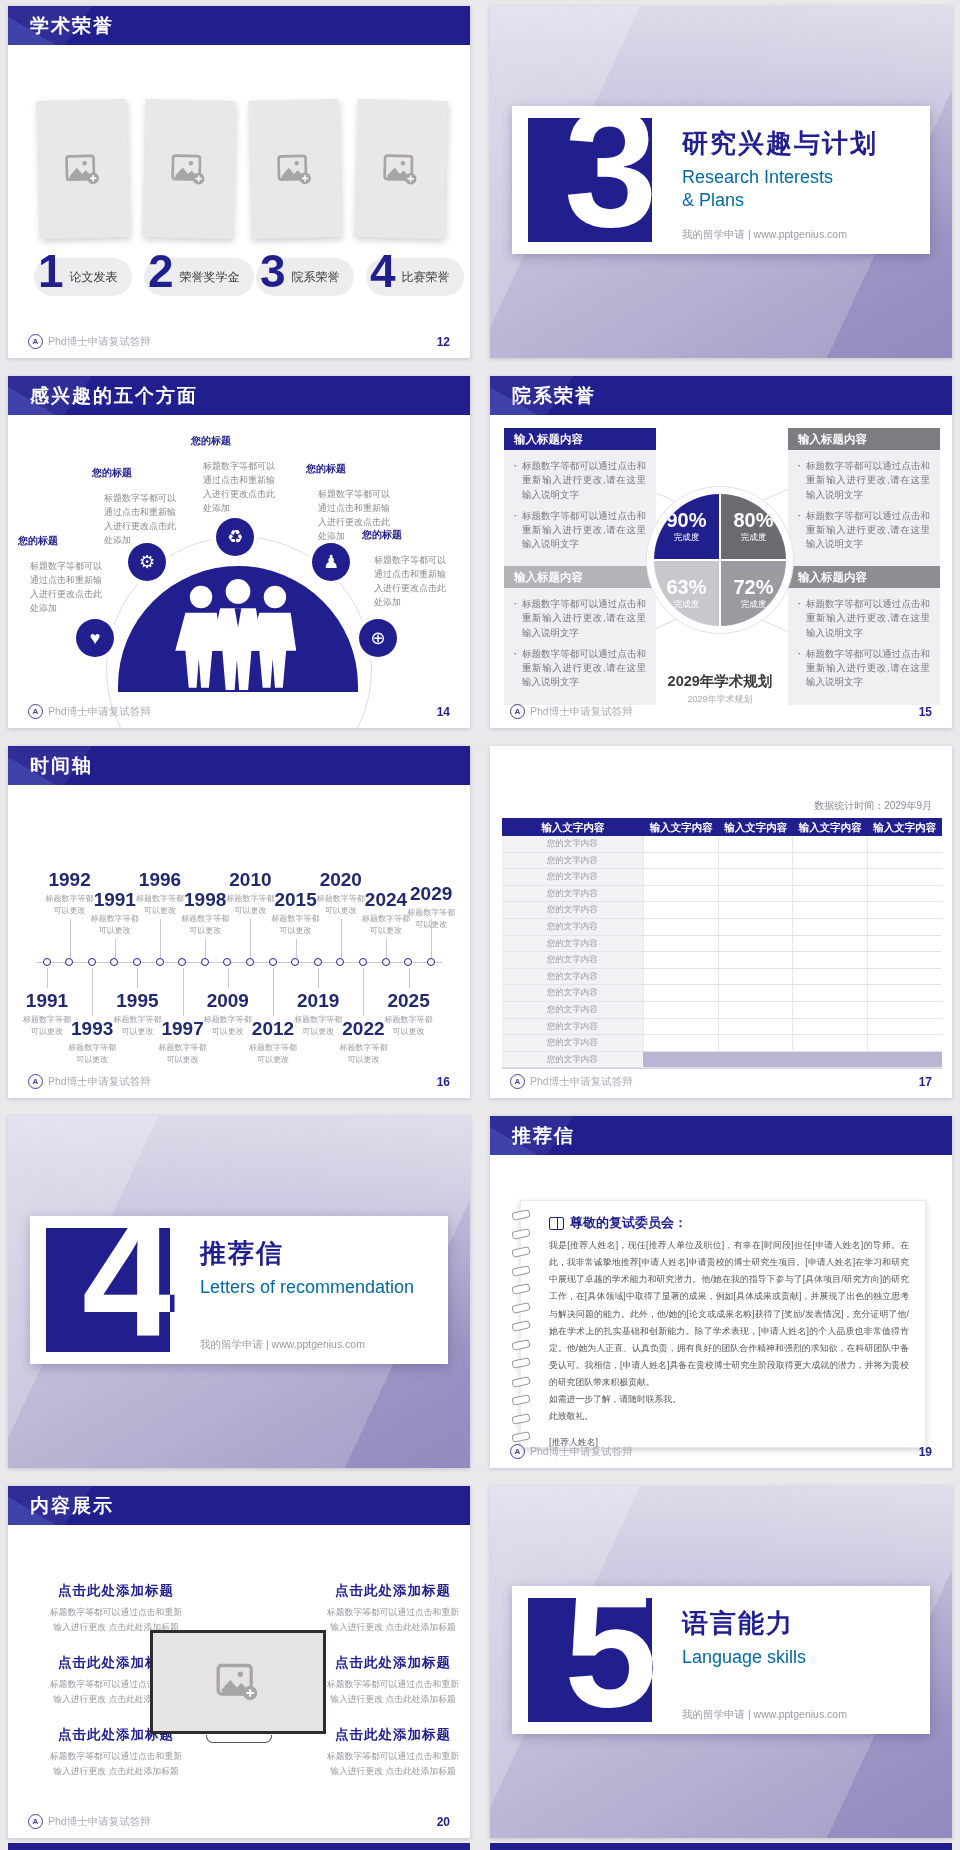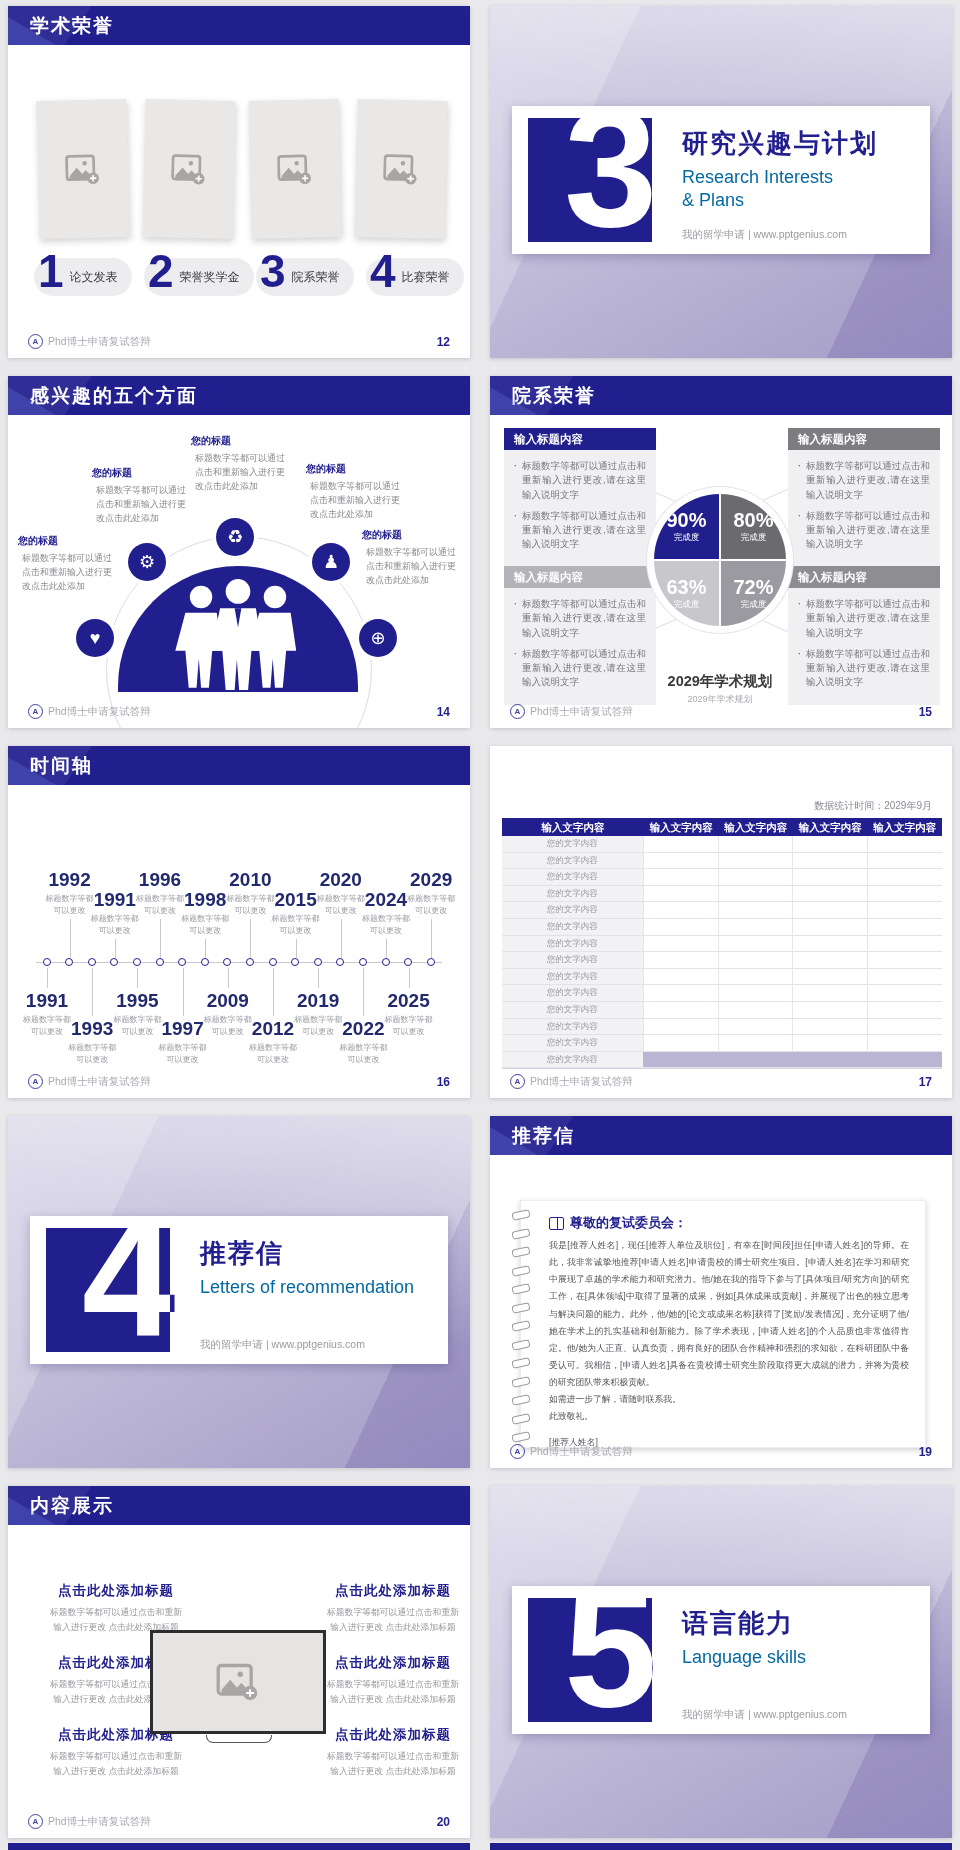--- a/index.html
+++ b/index.html
@@ -60,21 +60,21 @@
   .aring{position:absolute;left:98px;top:160px;width:264px;height:264px;border:1px solid #dcdce4;border-radius:50%}
   .ahalf{position:absolute;left:110px;top:190px;width:240px;height:126px;background:#211f8e;
          border-radius:120px 120px 0 0;overflow:hidden}
   .people{position:absolute;left:50%;transform:translateX(-50%);bottom:2px;width:150px;height:112px}
   .aicon{position:absolute;width:38px;height:38px;border-radius:50%;background:#211f8e;color:#fff;
          display:flex;align-items:center;justify-content:center;font-size:18px;box-shadow:0 0 0 4px #fff}
   .ai-top{left:208px;top:142px}.ai-lu{left:120px;top:167px}.ai-ru{left:304px;top:167px}
   .ai-lb{left:68px;top:243px}.ai-rb{left:351px;top:243px}
   .alabel{position:absolute;width:102px}
   .alabel h5{margin:0 0 4px;font-size:10px;color:#211f8e}
-  .alabel p{margin:4px;font-size:9px;color:#8a8a90;line-height:1.55}
+  .alabel p{margin:12px;font-size:9px;color:#8a8a90;line-height:1.55}
   .al-c{left:183px;top:58px}.al-lu{left:84px;top:90px}.al-ru{left:298px;top:86px}
   .al-lb{left:10px;top:158px}.al-rb{left:354px;top:152px}
   
   .pbox{position:absolute;width:152px}
   .pb-tl{left:14px;top:52px}.pb-tr{left:298px;top:52px}.pb-bl{left:14px;top:190px}.pb-br{left:298px;top:190px}
   .pbox .ph{height:22px;line-height:22px;color:#fff;font-size:11.5px;font-weight:bold;padding-left:10px}
   .pb-tl .ph{background:#211f8e}.pb-tr .ph{background:#7d7d81}.pb-bl .ph{background:#b3b3b8}.pb-br .ph{background:#8d8d92}
   .pbox .pb{background:#f0f0f3;padding:9px 10px 8px 10px}
   .bl{font-size:9.5px;color:#77777d;line-height:1.5;margin:0 0 7px;position:relative;padding-left:8px;text-align:justify}
   .bl::before{content:"·";position:absolute;left:0;font-weight:bold}
@@ -391,21 +391,21 @@
         <p>标题数字等都
 可以更改</p>
       </div>
       <div class="tline" style="left: 332.8px; top: 134px; height: 39px;"></div>
       <div class="tgroup" style="left: 336px; top: 104px;">
         <h6>2024</h6>
         <p>标题数字等都
 可以更改</p>
       </div>
       <div class="tline" style="left: 378px; top: 154px; height: 19px;"></div>
-      <div class="tgroup" style="left: 381.2px; top: 84px;">
+      <div class="tgroup" style="left: 381.2px; top: 98px;">
         <h6>2029</h6>
         <p>标题数字等都
 可以更改</p>
       </div>
       <div class="tline" style="left: 423.2px; top: 134px; height: 39px;"></div>
       <div class="tgroup" style="left: -3px; top: 205px;">
         <h6>1991</h6>
         <p>标题数字等都
 可以更改</p>
       </div>

